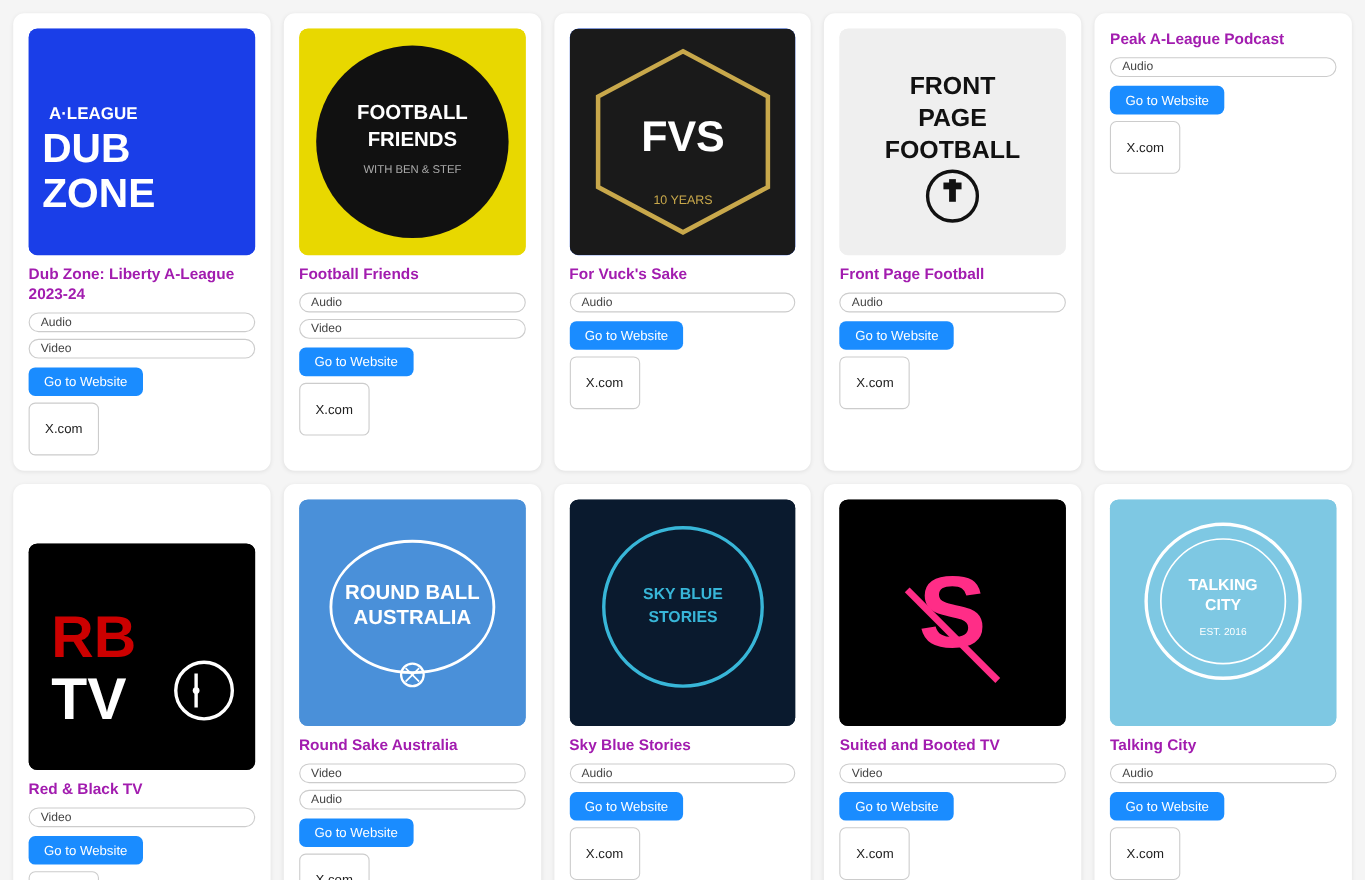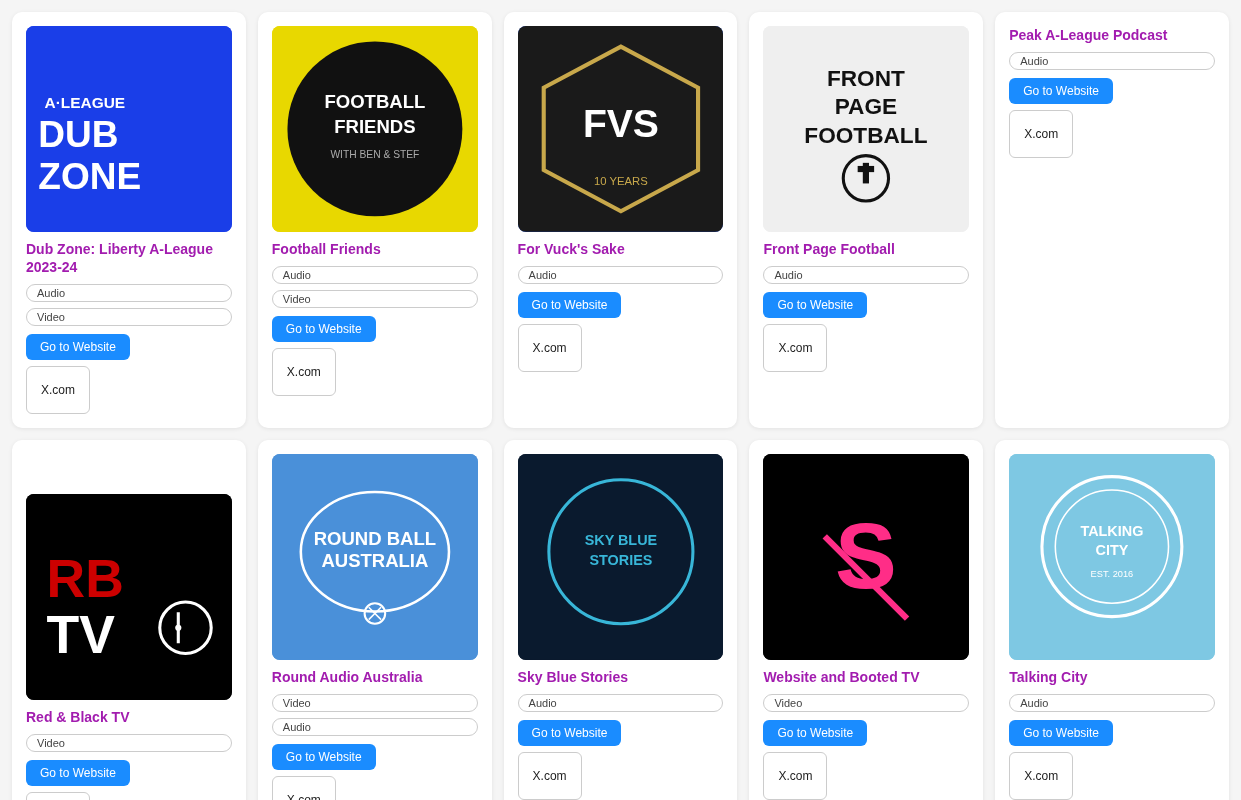--- a/index.html
+++ b/index.html
@@ -248,21 +248,21 @@
         <svg viewBox="0 0 200 200" xmlns="http://www.w3.org/2000/svg">
       <rect width="200" height="200" fill="#4a90d9"></rect>
       <ellipse cx="100" cy="95" rx="72" ry="58" fill="none" stroke="white" stroke-width="2.5"></ellipse>
       <text x="100" y="88" font-family="Arial Black,sans-serif" font-size="18" fill="white" font-weight="900" text-anchor="middle">ROUND BALL</text>
       <text x="100" y="110" font-family="Arial Black,sans-serif" font-size="18" fill="white" font-weight="900" text-anchor="middle">AUSTRALIA</text>
       <circle cx="100" cy="155" r="10" fill="none" stroke="white" stroke-width="2"></circle>
       <line x1="94" y1="149" x2="106" y2="161" stroke="white" stroke-width="1.5"></line>
       <line x1="106" y1="149" x2="94" y2="161" stroke="white" stroke-width="1.5"></line>
     </svg>
       </div>
-      <div class="card-title">Round Audio Australia</div>
+      <div class="card-title">Round Sake Australia</div>
       <div class="tags">
         <span class="tag">Video</span>
         <span class="tag">Audio</span>
       </div>
       <div class="card-actions">
         <button class="btn-website">Go to Website</button>
         <button class="btn-xcom">X.com</button>
       </div>
     </div>
     <div class="card">
@@ -284,21 +284,21 @@
       </div>
     </div>
     <div class="card">
       <div class="card-image img-suited">
         <svg viewBox="0 0 200 200" xmlns="http://www.w3.org/2000/svg">
       <rect width="200" height="200" fill="#000"></rect>
       <text x="100" y="130" font-family="Arial Black,sans-serif" font-size="90" fill="#ff2d87" font-weight="900" text-anchor="middle">S</text>
       <line x1="60" y1="80" x2="140" y2="160" stroke="#ff2d87" stroke-width="6"></line>
     </svg>
       </div>
-      <div class="card-title">Website and Booted TV</div>
+      <div class="card-title">Suited and Booted TV</div>
       <div class="tags">
         <span class="tag">Video</span>
       </div>
       <div class="card-actions">
         <button class="btn-website">Go to Website</button>
         <button class="btn-xcom">X.com</button>
       </div>
     </div>
     <div class="card">
       <div class="card-image img-talkingcity">

